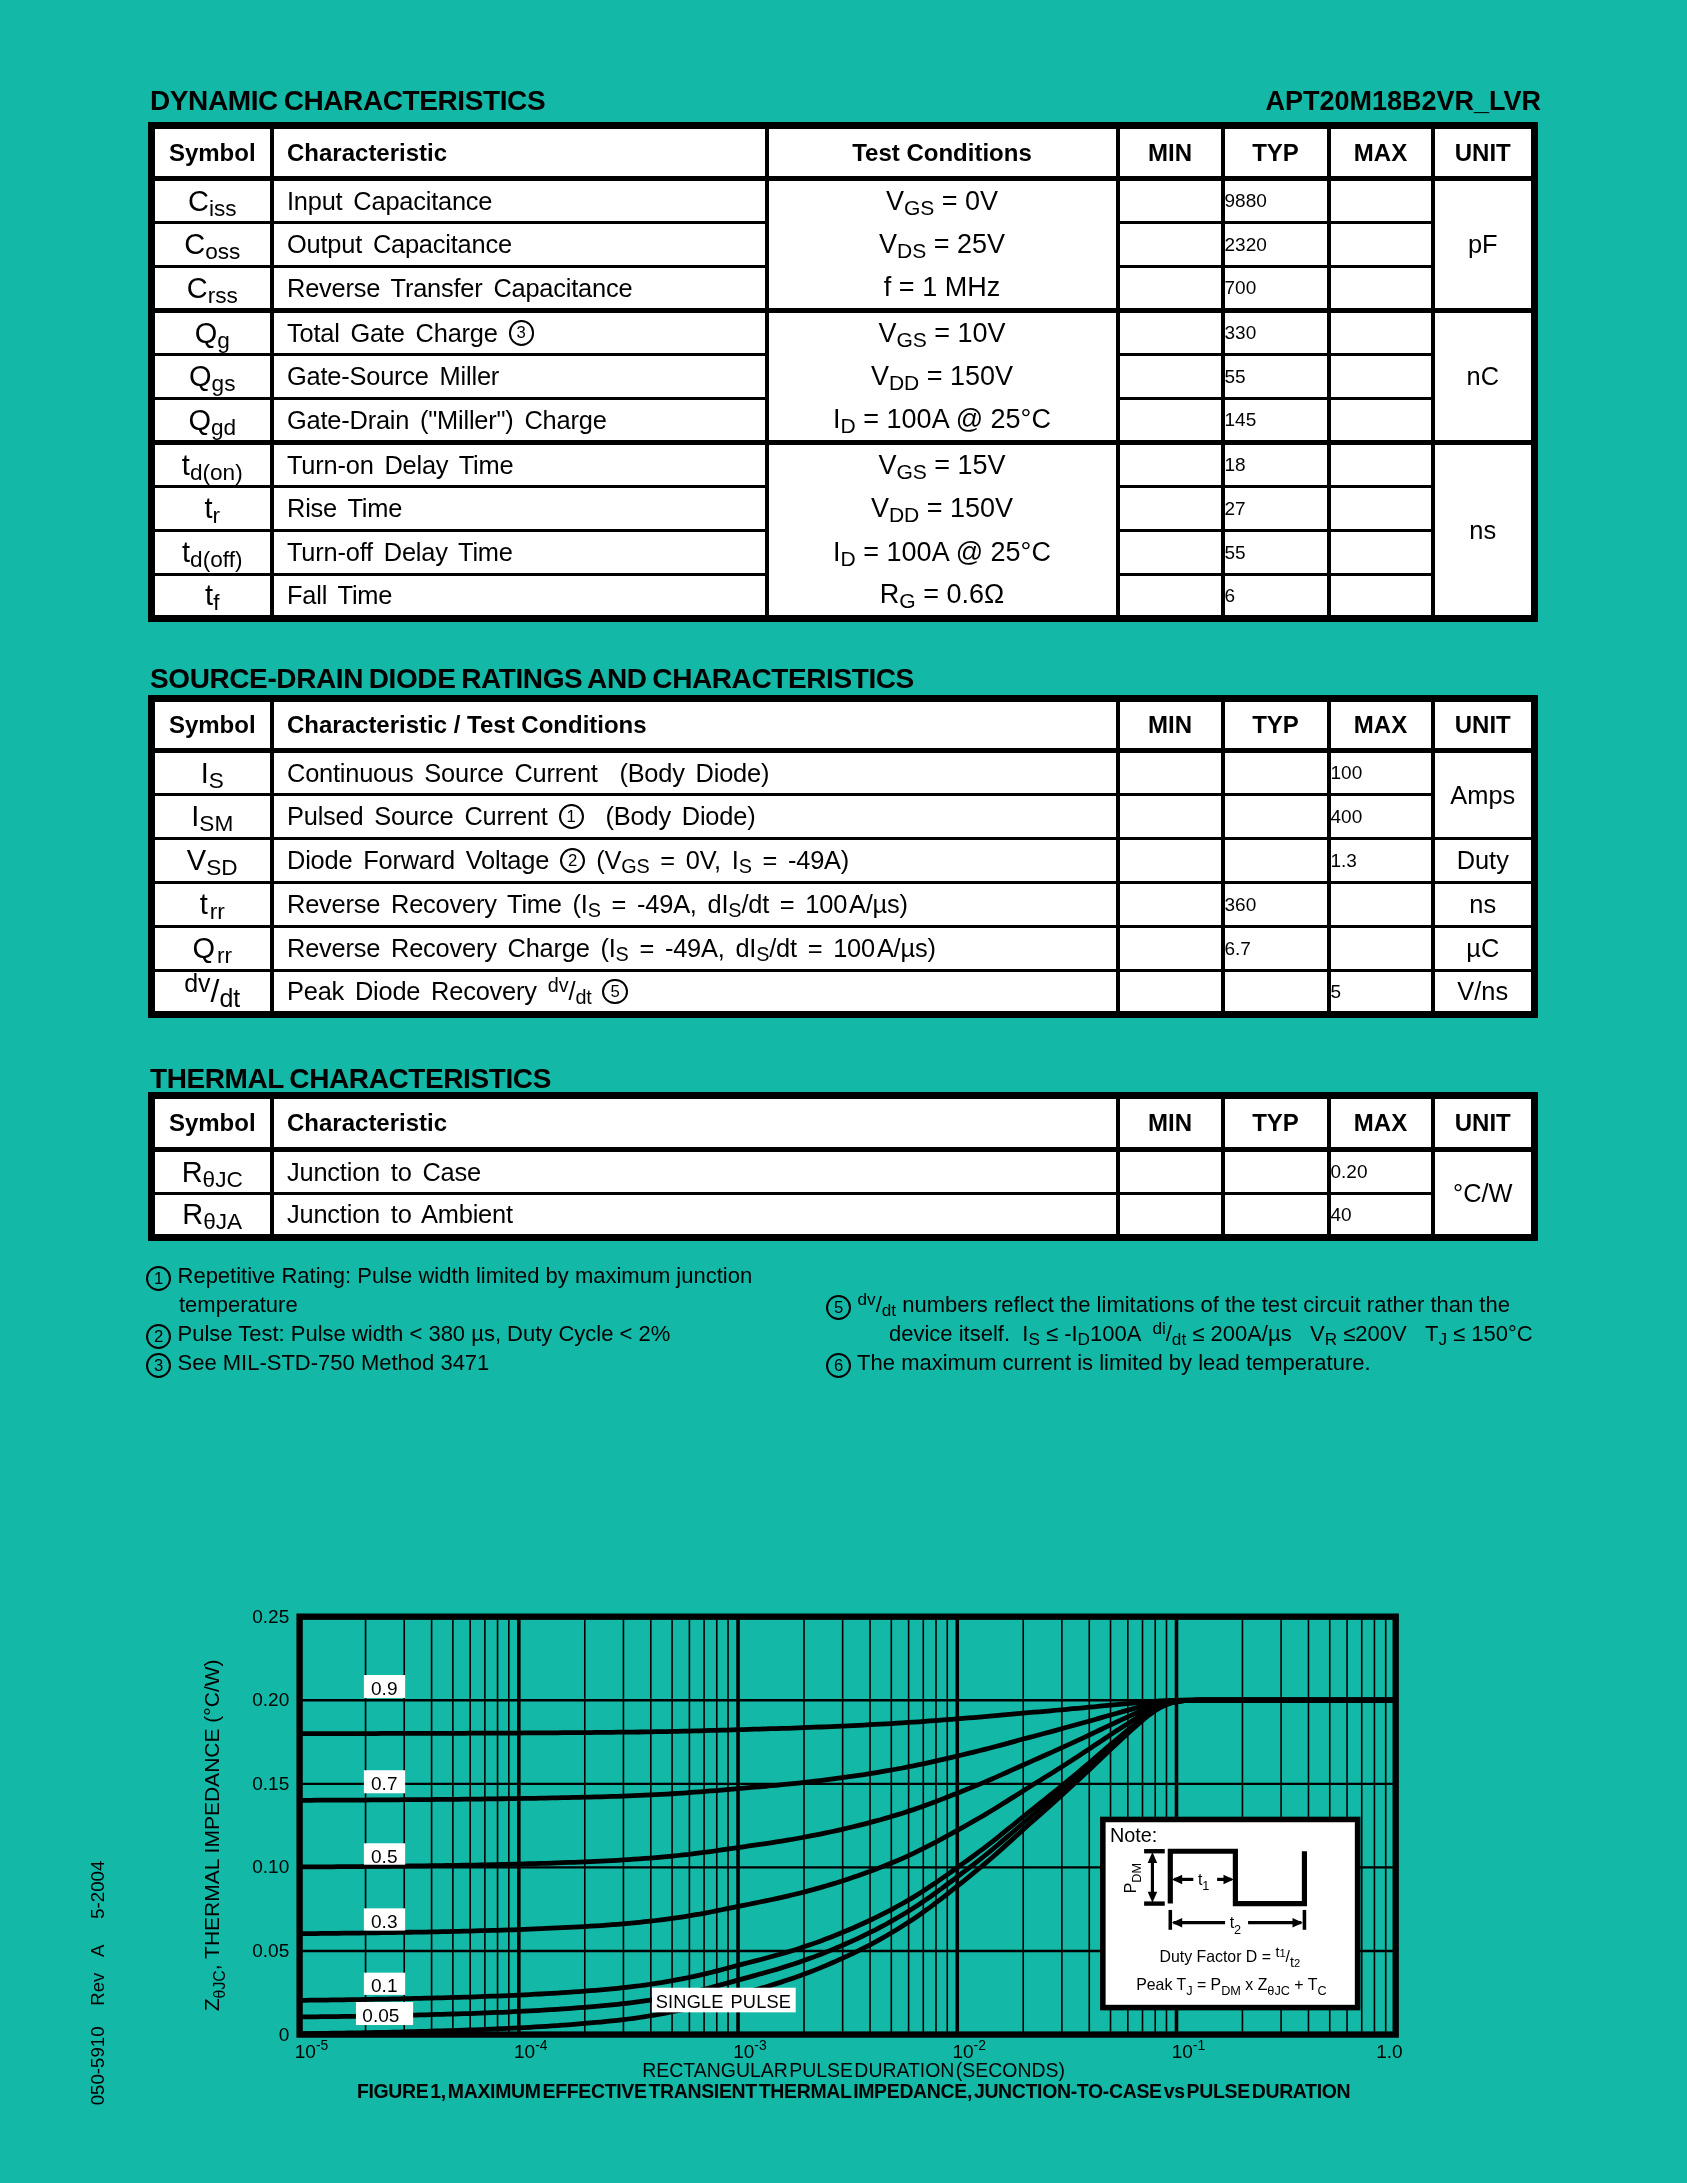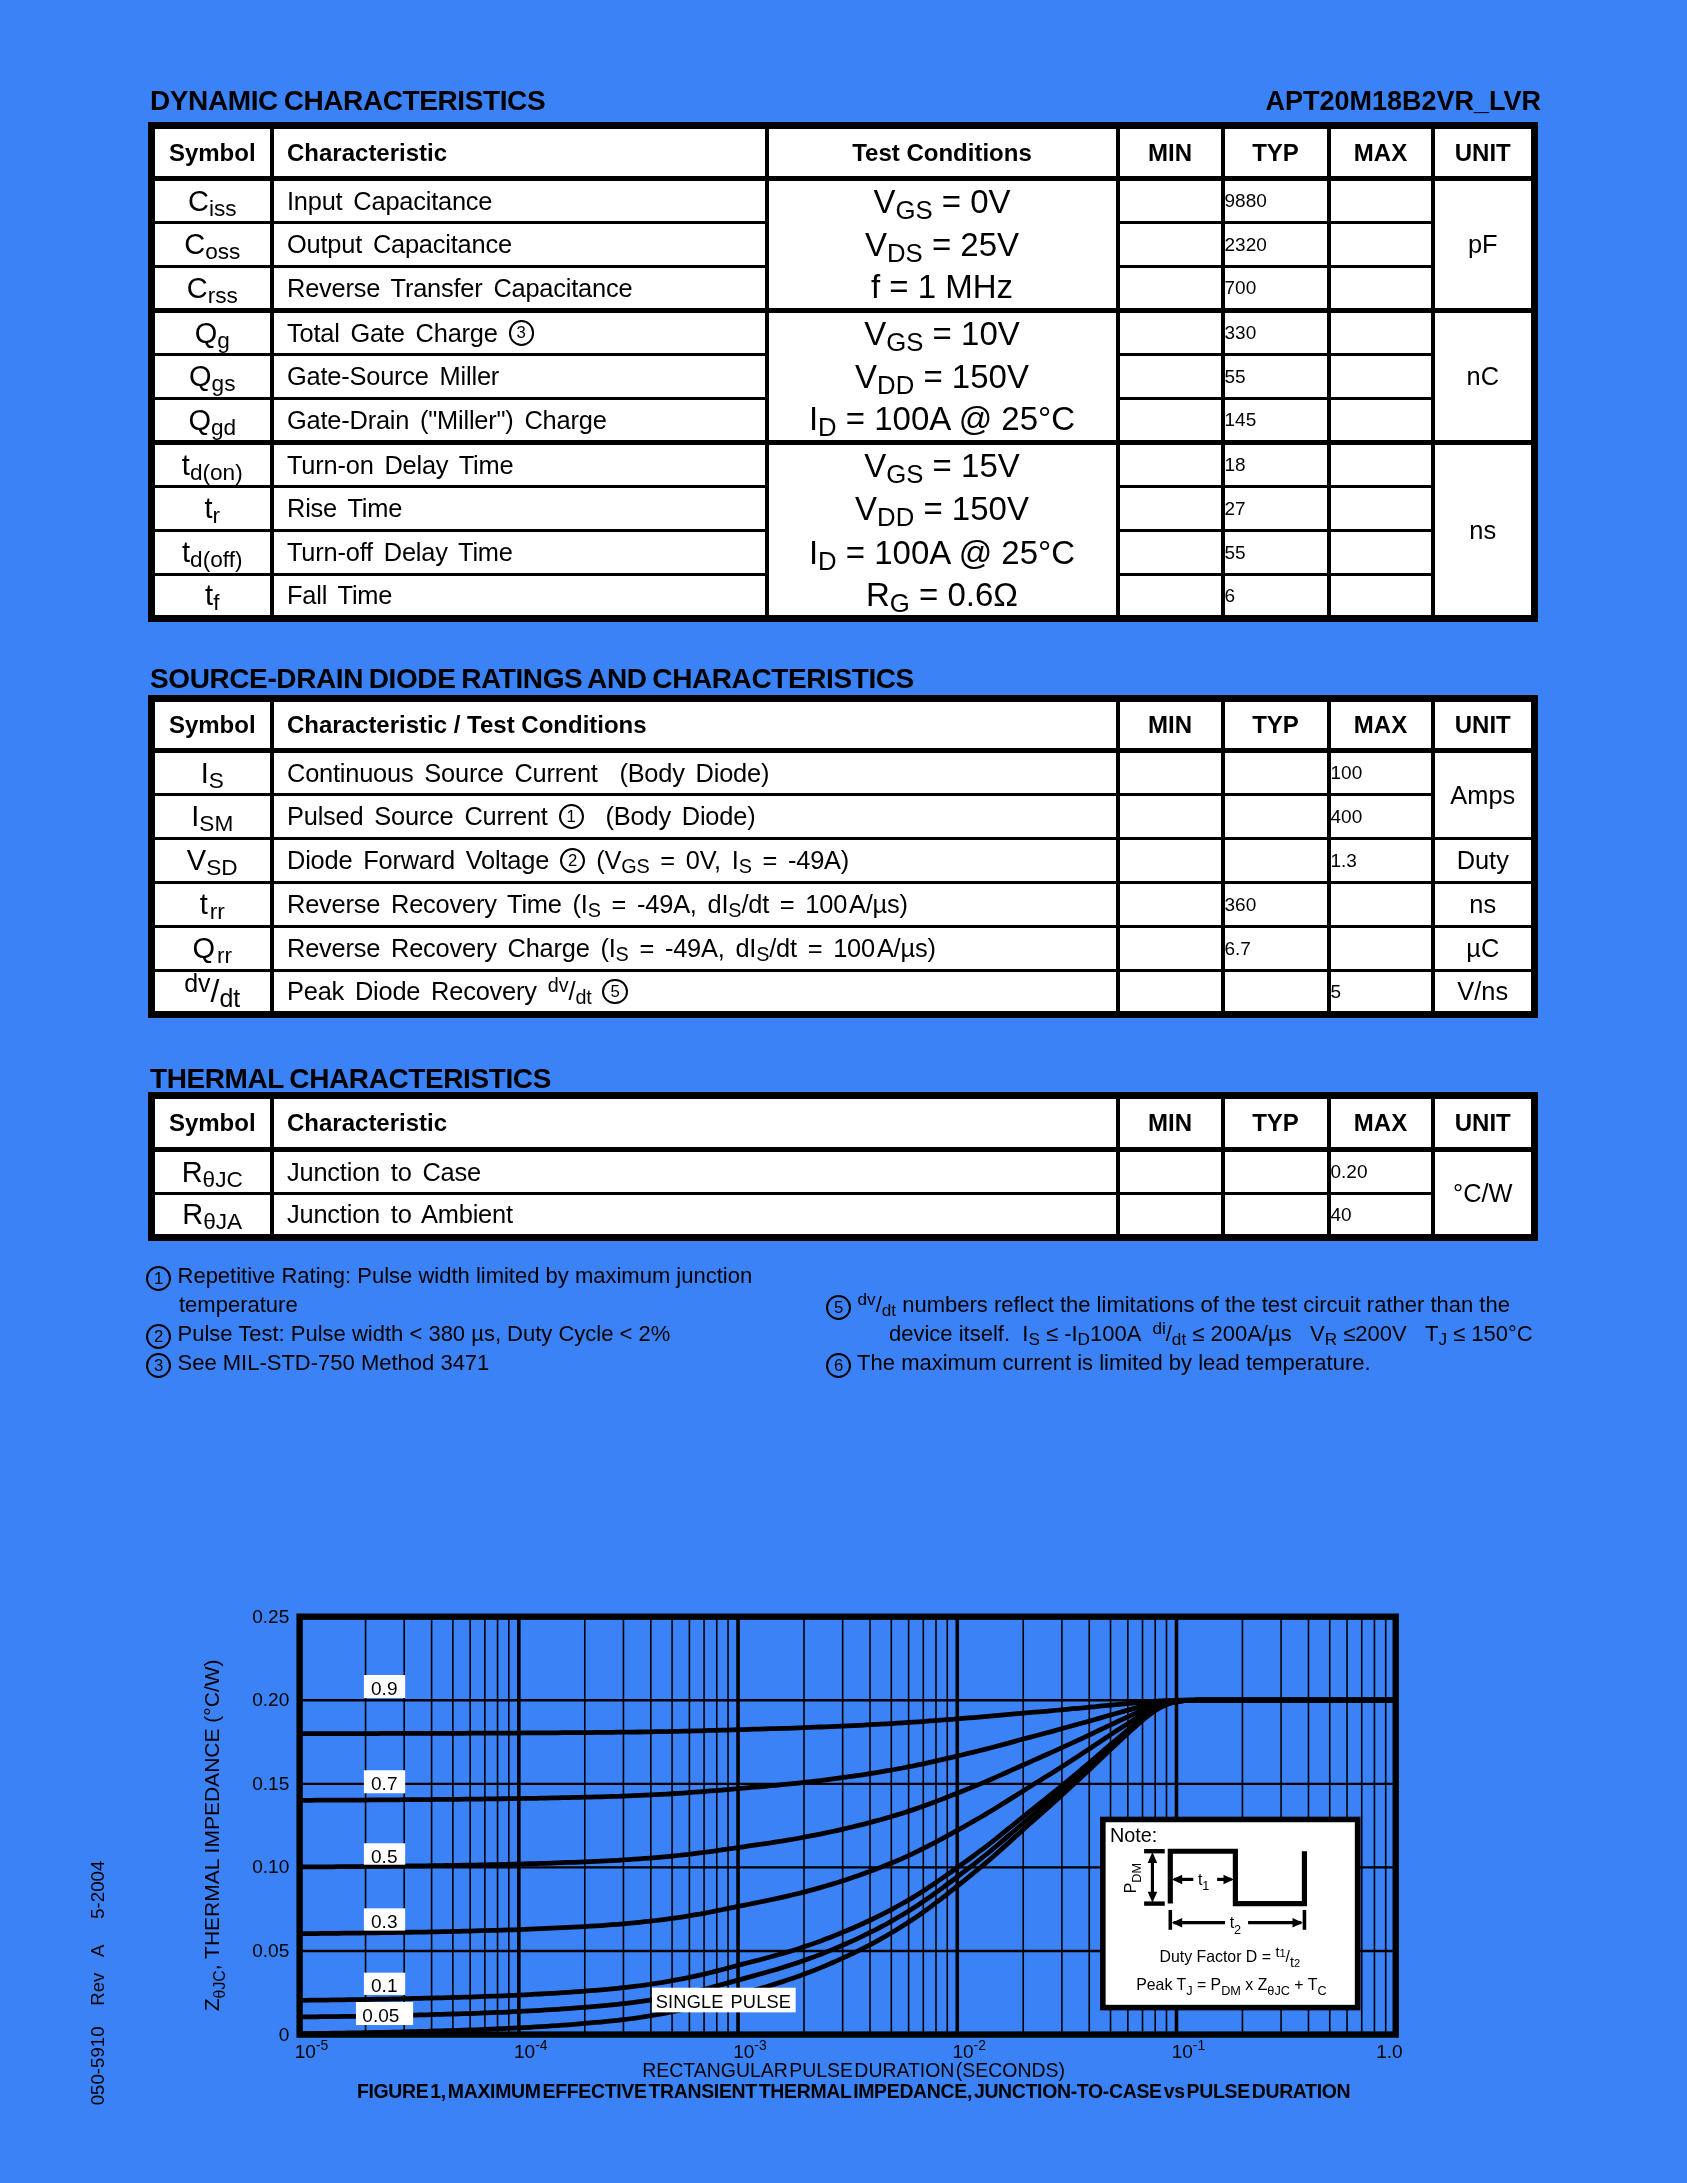--- a/index.html
+++ b/index.html
@@ -1,28 +1,28 @@
 <!DOCTYPE html>
 <html style="font-size:12.7px"><head><meta charset="utf-8"><style>
 *{margin:0;padding:0;box-sizing:border-box}
 body{background:#fff}
-#page{position:relative;width:1687px;height:2183px;background:#3b82f6;color:#000;
+#page{position:relative;width:1687px;height:2183px;background:#14b8a6;color:#000;
   font-family:"Liberation Sans",sans-serif;overflow:hidden}
 .ttl{position:absolute;font-weight:bold;font-size:28px;letter-spacing:-0.4px;word-spacing:-1.6px;white-space:nowrap;line-height:28px}
 table{border-collapse:collapse;table-layout:fixed;position:absolute;background:#fff}
 td,th{border:3.2px solid #000;vertical-align:middle;overflow:visible;white-space:nowrap}
 th{border-bottom:5.6px solid #000;font-weight:bold;font-size:24px;text-align:center}
 td{border-left-width:4px;border-right-width:4px}
 th{border-left-width:4px;border-right-width:4px}
 table{border:7.1px solid #000}
 tr.g>td{border-top-width:5.6px}
 td.sym{text-align:center;font-size:29px}
 td.val{font-size:19px}
 td.unit{text-align:center;font-size:25.4px}
-td.tc{text-align:center;font-size:33px;border-top:none;border-bottom:none}
+td.tc{text-align:center;font-size:27px;border-top:none;border-bottom:none}
 tr.g>td.tc{border-top:5.6px solid #000}
 td.chr{padding-left:13.5px;font-size:25.4px;letter-spacing:-0.2px;word-spacing:4px}
 sub{font-size:0.78em;line-height:0;vertical-align:-0.22em}
 sup{font-size:0.78em;line-height:0;vertical-align:0.42em}
 .circ{display:inline-block;width:25.4px;height:25.4px;border:2px solid #000;border-radius:50%;
   font-size:16.7px;line-height:21.4px;text-align:center;vertical-align:3.2px;font-weight:normal;
   letter-spacing:0;word-spacing:0}
 .fn{position:absolute;font-size:22px;white-space:nowrap;line-height:27px}
 </style></head>
 <body>

